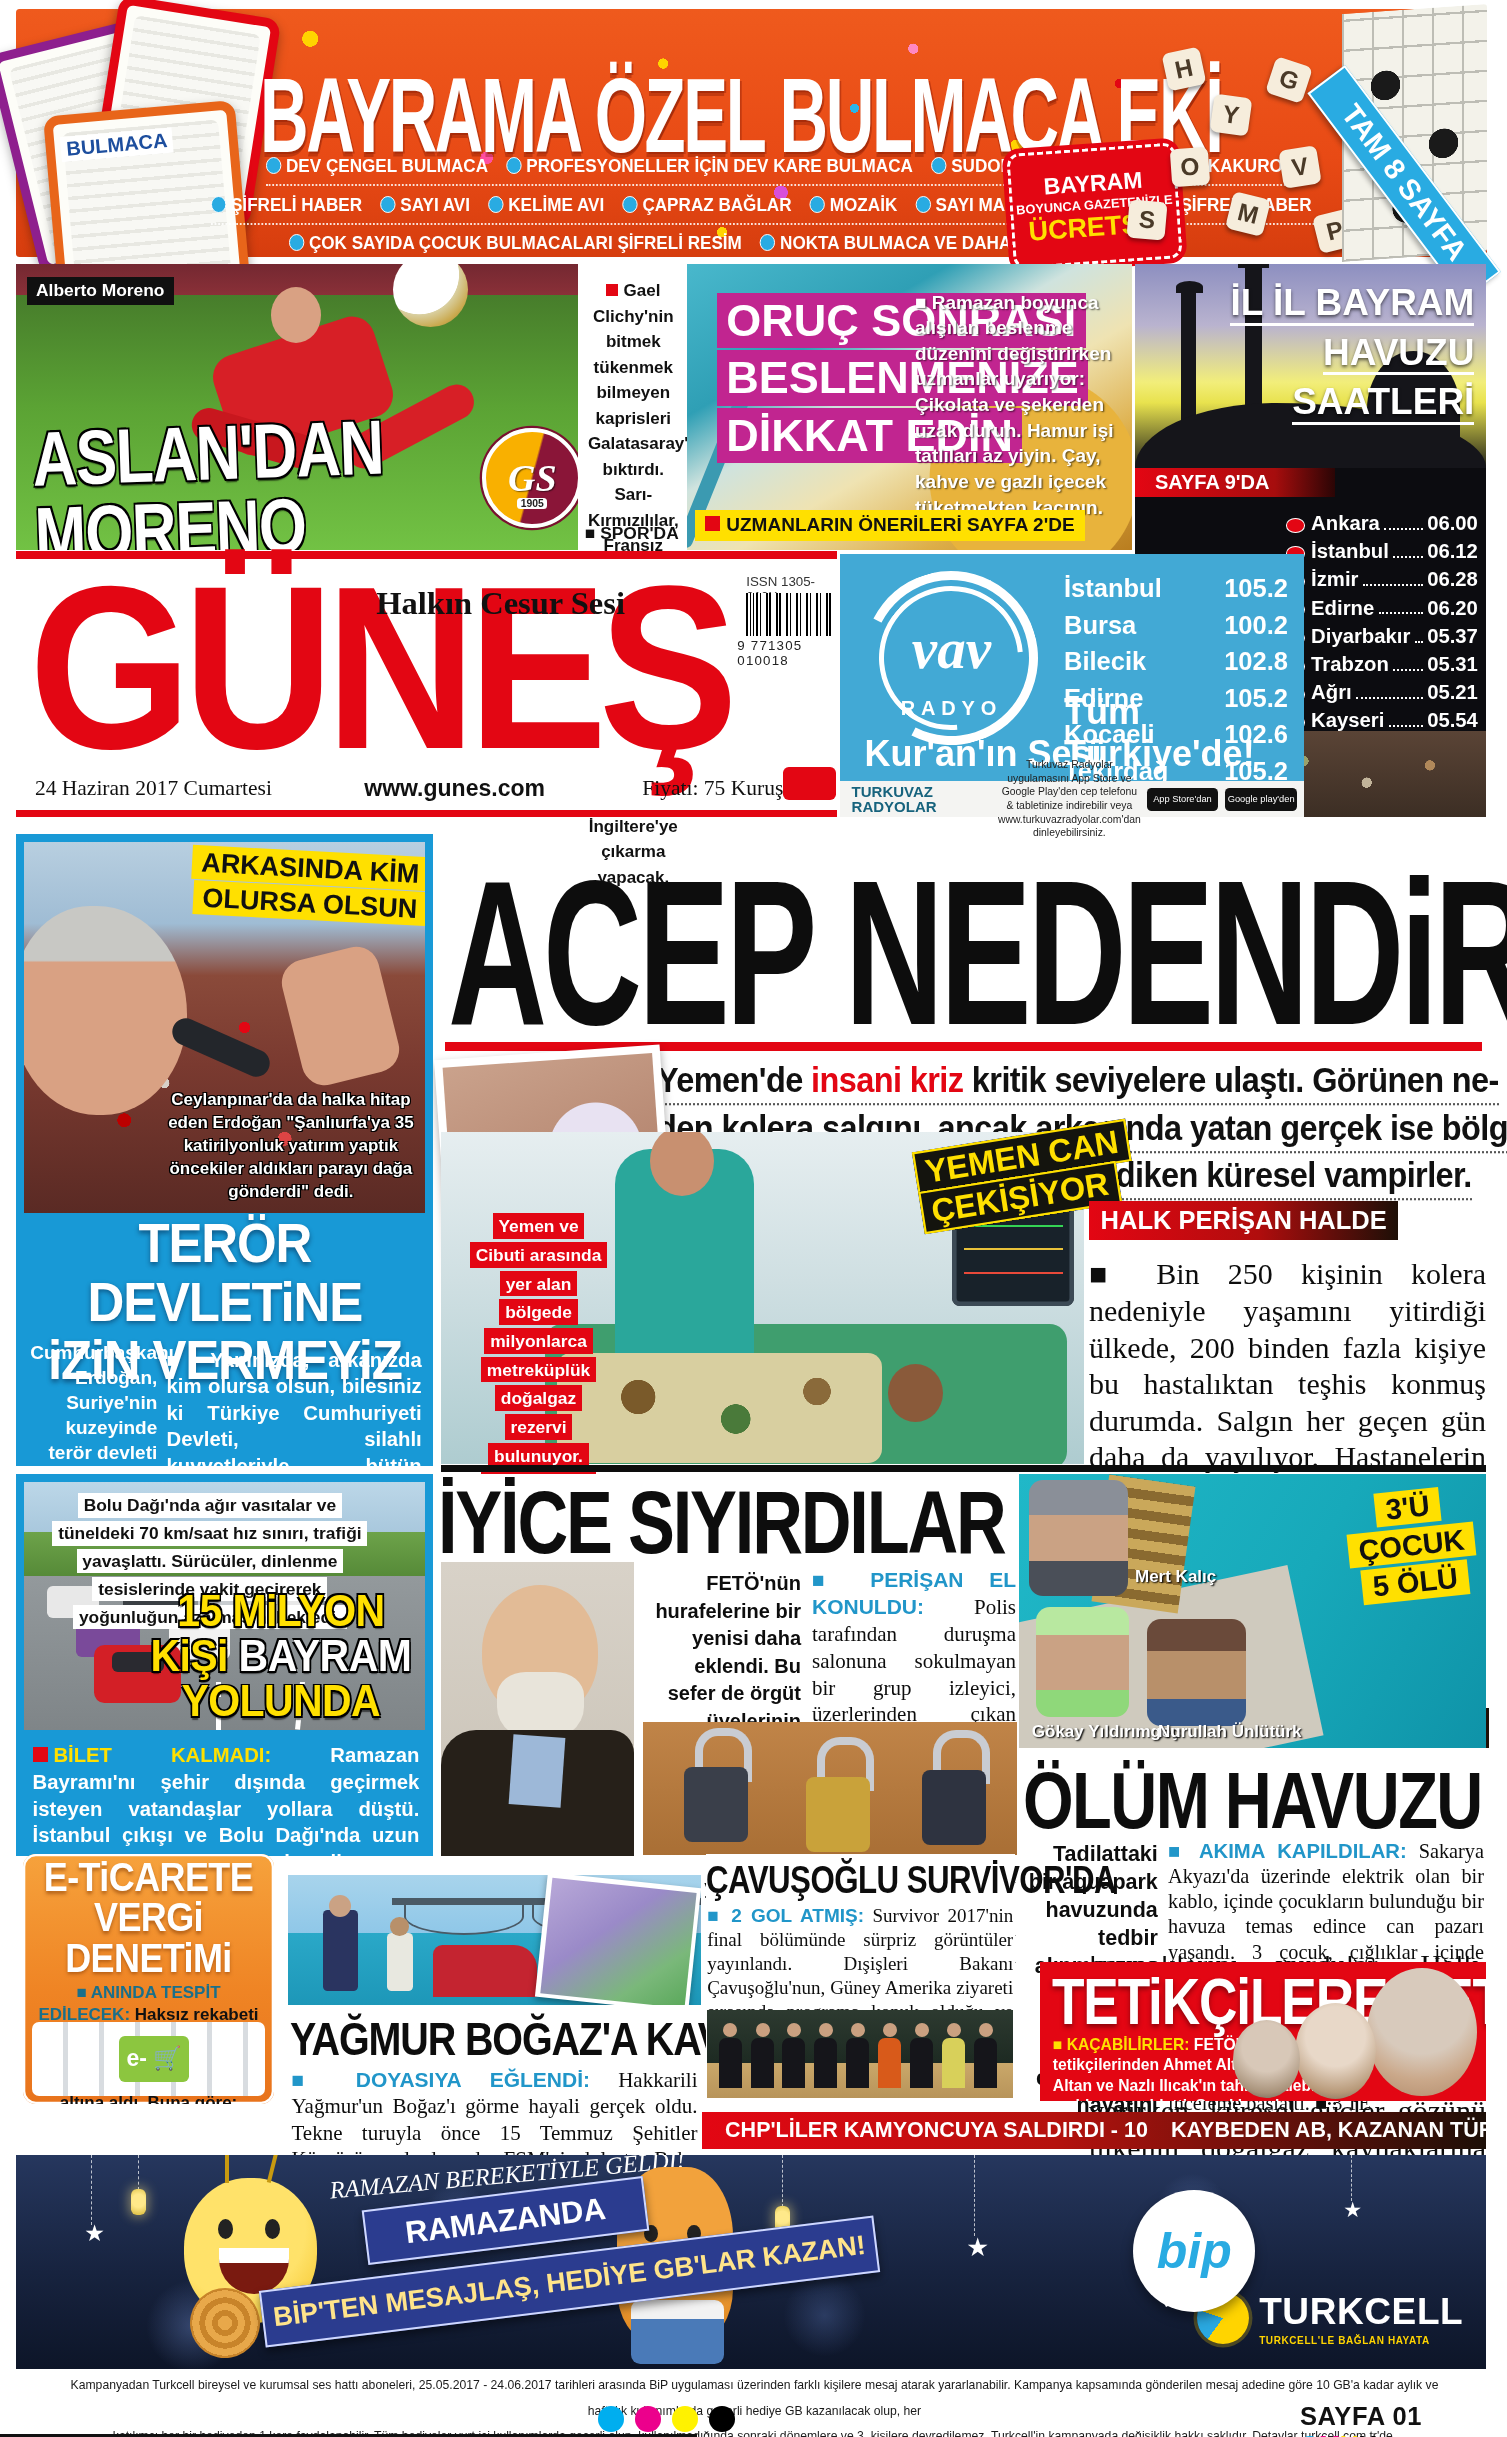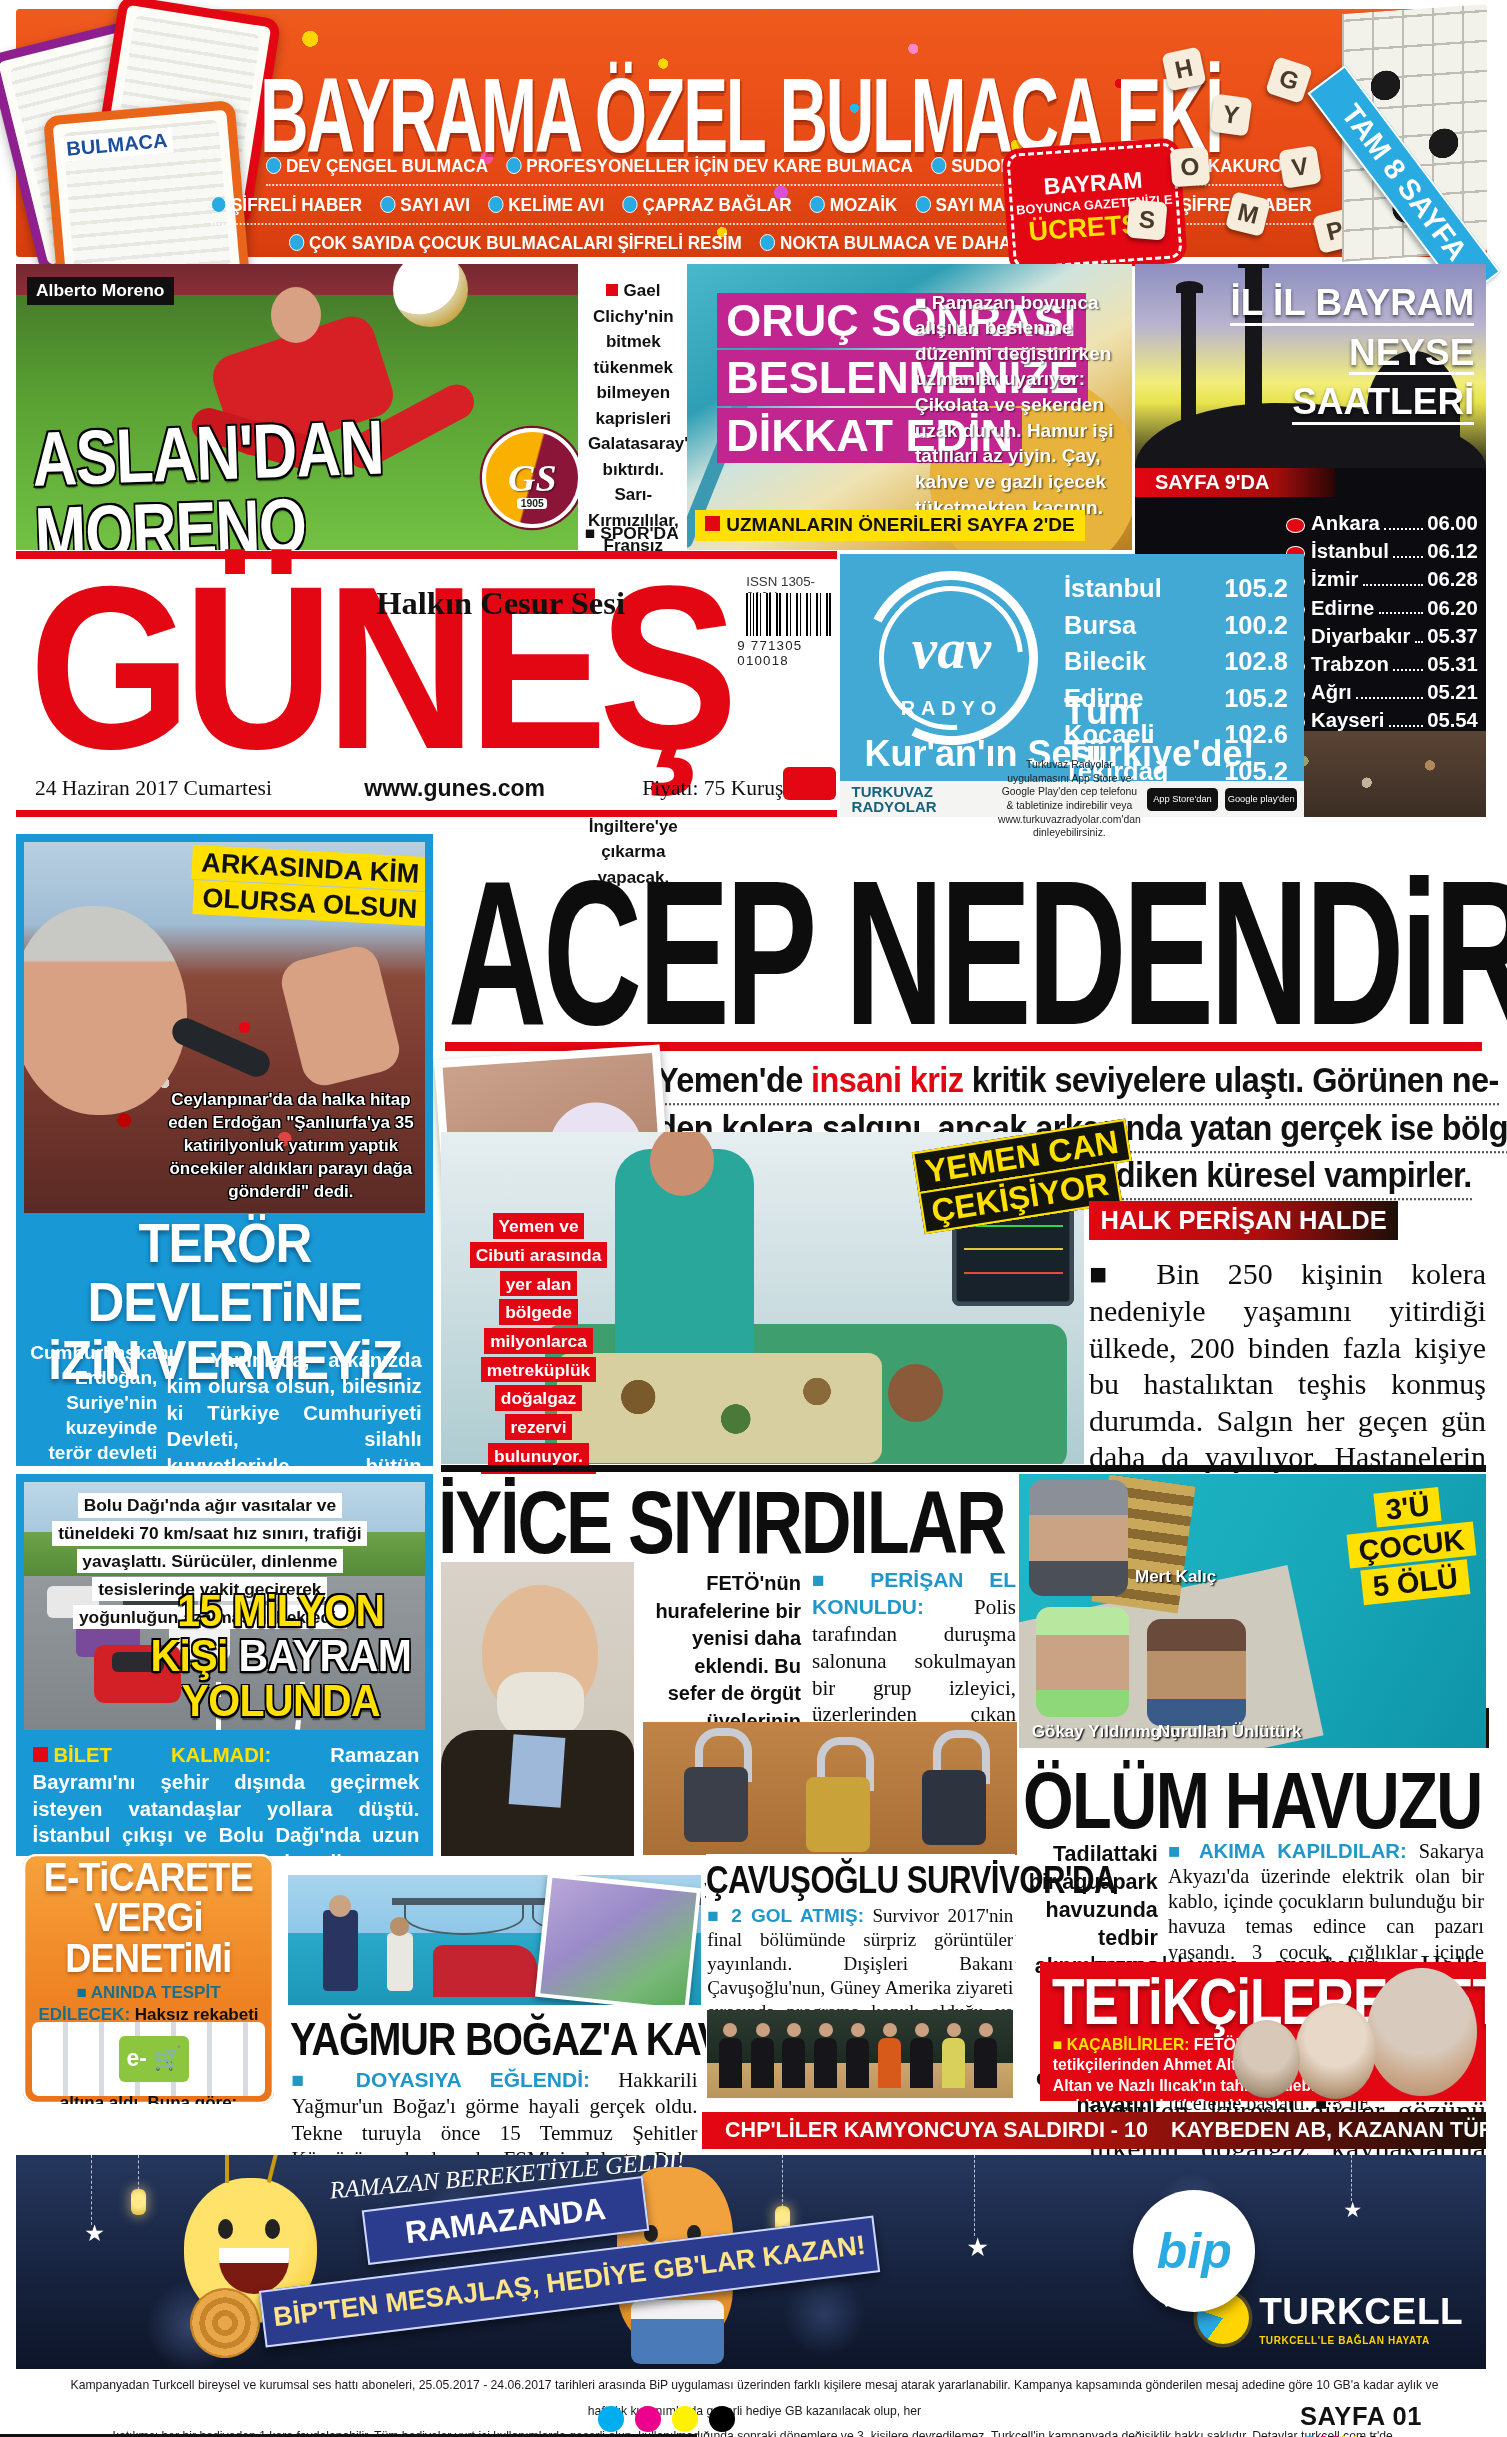--- a/index.html
+++ b/index.html
@@ -452,21 +452,21 @@
     <div id="mosque">
       <div class="minaret" style="left:46px;top:23px;width:15px;height:151px"></div>
       <div class="minaret" style="left:41px;top:17.4px;width:27px;height:11.6px;border-radius:50% 50% 0 0"></div>
       <div class="minaret" style="left:110px;top:-2.9px;width:17.4px;height:180px"></div>
       <div class="minaret" style="left:103px;top:-9.3px;width:31px;height:12.8px;border-radius:50% 50% 0 0"></div>
       <div class="minaret" style="left:0;top:139px;width:351px;height:65px;border-radius:40% 60% 0 0/100% 100% 0 0"></div>
       <div class="minaret" style="left:232px;top:87px;width:93px;height:117px;border-radius:50% 50% 0 0"></div>
     </div>
     <div id="ptitle" class="abs cond">
       <span>İL İL BAYRAM</span><br>
-      <span>NEYSE</span><br>
+      <span>HAVUZU</span><br>
       <span>SAATLERİ</span>
     </div>
     <div id="psayfa" class="abs">SAYFA 9'DA</div>
     <div id="plist">
       <div class="prow">
           <span class="pdot"></span>
           <span>Ankara</span>
           <span class="plead"></span>
           <span>06.00</span>
         </div>

